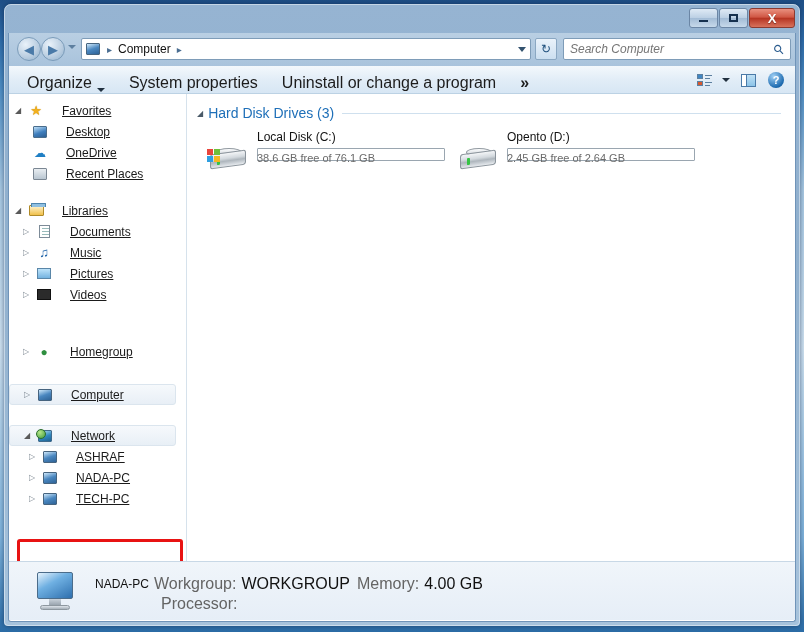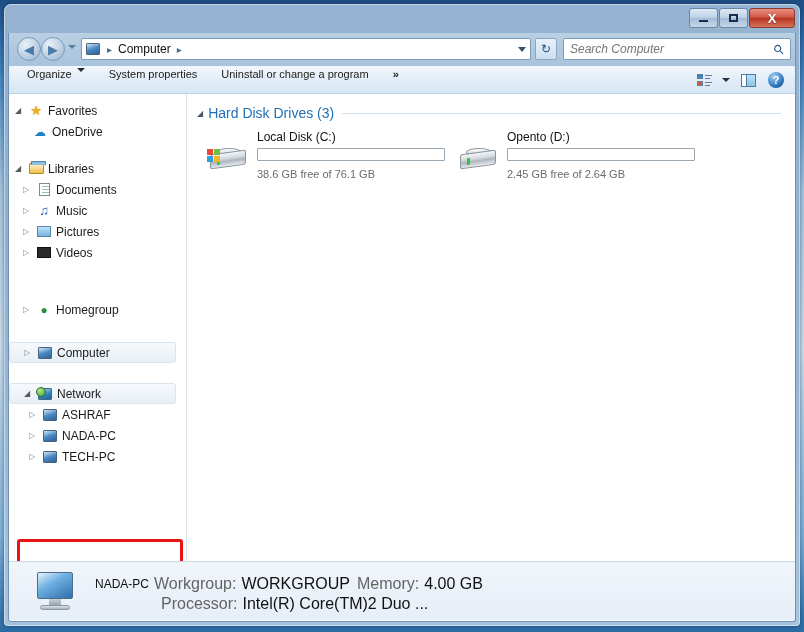--- a/index.html
+++ b/index.html
@@ -107,22 +107,22 @@
   #searchicon{ color:#2c5d8f; font-size:13px; transform:rotate(-45deg); }
 
   
   #toolbar{
     position:absolute; left:0; top:33px; width:786px; height:28px;
     background:linear-gradient(180deg,#f3f8fc 0%,#e2edf7 50%,#d7e6f4 100%);
     border-bottom:1px solid #bcd2e4;
     display:flex; align-items:center;
   }
   .tbitem{
-    font-size:11px; color:#1c1c1c; padding:0 12px; height:24px;
-    display:flex; align-items:flex-start; white-space:nowrap;
+    font-size:16px; color:#1c1c1c; padding:0 12px; height:24px;
+    display:flex; align-items:flex-end; white-space:nowrap;
   }
   .tbcaret{ margin-left:5px; width:0;height:0;
     border-left:4px solid transparent;border-right:4px solid transparent;
     border-top:4px solid #21303f;}
   #tbright{ position:absolute; right:6px; top:2px; display:flex; align-items:center; gap:2px;}
   .tbicon{ width:26px;height:24px;display:flex;align-items:center;justify-content:center;}
   .viewglyph{ position:relative; width:15px;height:13px; }
   .viewglyph i{ position:absolute; display:block; }
   .vg-sq{ width:6px;height:5px; border:1px solid #5c7f9f; }
   .vg-ln{ height:1px; background:#5c7f9f; }
@@ -149,21 +149,21 @@
     font-size:12px; color:#1b1b1b; position:relative; white-space:nowrap;
   }
   .navrow.lvl1{ padding-left:6px; }
   .navrow.lvl2{ padding-left:22px; }
   .navrow.lvl2b{ padding-left:14px; }
   .expander{
     width:12px; display:inline-block; color:#808b95; font-size:8px; flex:0 0 12px;
   }
   .expander.open{ color:#5a5a5a; }
   .navicon{ width:18px; display:flex; justify-content:center; align-items:center; flex:0 0 18px;}
-  .navlabel{ margin-left:3px; }
+  .navlabel{ margin-left:17px;text-decoration:underline; }
   .navspacer{ height:16px; }
 
   .sel-soft{
     background:linear-gradient(180deg,#f6f9fc,#e8eff6);
     border:1px solid #dbe5ee; border-radius:3px;
     margin-right:10px; height:21px;
   }
 
   
   #redbox{
@@ -210,21 +210,21 @@
   #grouphdr .ttl{ font-size:14px; color:#1e6fb8; white-space:nowrap;}
   #grouphdr .rule{ flex:1; height:1px; background:#cfe0ee; margin-left:8px; }
 
   .drive{ position:absolute; width:245px; height:52px; }
   .drive .dicon{ position:absolute; left:10px; top:12px; width:42px; height:30px; }
   .drive .dname{ position:absolute; left:60px; top:-2px; font-size:12px; color:#121212; white-space:nowrap;}
   .drive .dbar{ position:absolute; left:60px; top:16px; width:188px; height:13px;
     background:#fff; border:1px solid #9aa6b0; border-radius:1px; overflow:hidden;}
   .drive .dfill{ height:100%;
     background:linear-gradient(180deg,#46b8e8 0%,#1fa3dd 45%,#0a7fbe 55%,#2fb0e4 100%); }
-  .drive .dfree{ position:absolute; left:60px; top:36px; font-size:11px; color:#6b6b6b; white-space:nowrap;}
+  .drive .dfree{ position:absolute; left:60px; top:20px; font-size:11px; color:#6b6b6b; white-space:nowrap;}
 
   
   .hdd{ position:relative; width:42px; height:30px; }
   .hdd .body{
     position:absolute; left:3px; top:8px; width:36px; height:15px; border-radius:3px;
     background:linear-gradient(180deg,#f4f6f8 0%,#d3d9de 40%,#aeb6bd 60%,#e6eaee 100%);
     border:1px solid #8b949c;
     transform:skewY(-8deg);
   }
   .hdd .top{
@@ -359,23 +359,35 @@
 
        <div class="navrow lvl1">
          <span class="expander open">◢</span>
          <span class="navicon">
               <span class="ic ic-star">★</span>
             </span>
          <span class="navlabel">Favorites</span>
        </div>
        <div class="navrow lvl2">
          <span class="navicon">
+              <span class="ic ic-monitor"></span>
+            </span>
+         <span class="navlabel">Desktop</span>
+       </div>
+       <div class="navrow lvl2">
+         <span class="navicon">
               <span class="ic ic-cloud">☁</span>
             </span>
          <span class="navlabel">OneDrive</span>
+       </div>
+       <div class="navrow lvl2">
+         <span class="navicon">
+              <span class="ic ic-recent"></span>
+            </span>
+         <span class="navlabel">Recent Places</span>
        </div>
 
        <div class="navspacer"></div>
 
        <div class="navrow lvl1">
          <span class="expander open">◢</span>
          <span class="navicon">
               <span class="ic ic-lib"></span>
             </span>
          <span class="navlabel">Libraries</span>
@@ -515,18 +527,17 @@
        <span id="dName">NADA-PC</span>
        <span class="dlabel">Workgroup:</span>
        <span class="dvalue">WORKGROUP</span>
      </span>
      <span id="dMem">
        <span class="dlabel">Memory:</span>
        <span class="dvalue">4.00 GB</span>
      </span>
      <span id="dRow2">
        <span class="dlabel">Processor:</span>
-       <span class="dvalue">Intel(R) Core(TM)2 Duo ...</span>
      </span>
    </div>
 
  </div>
 </div>
 
 </body></html>

